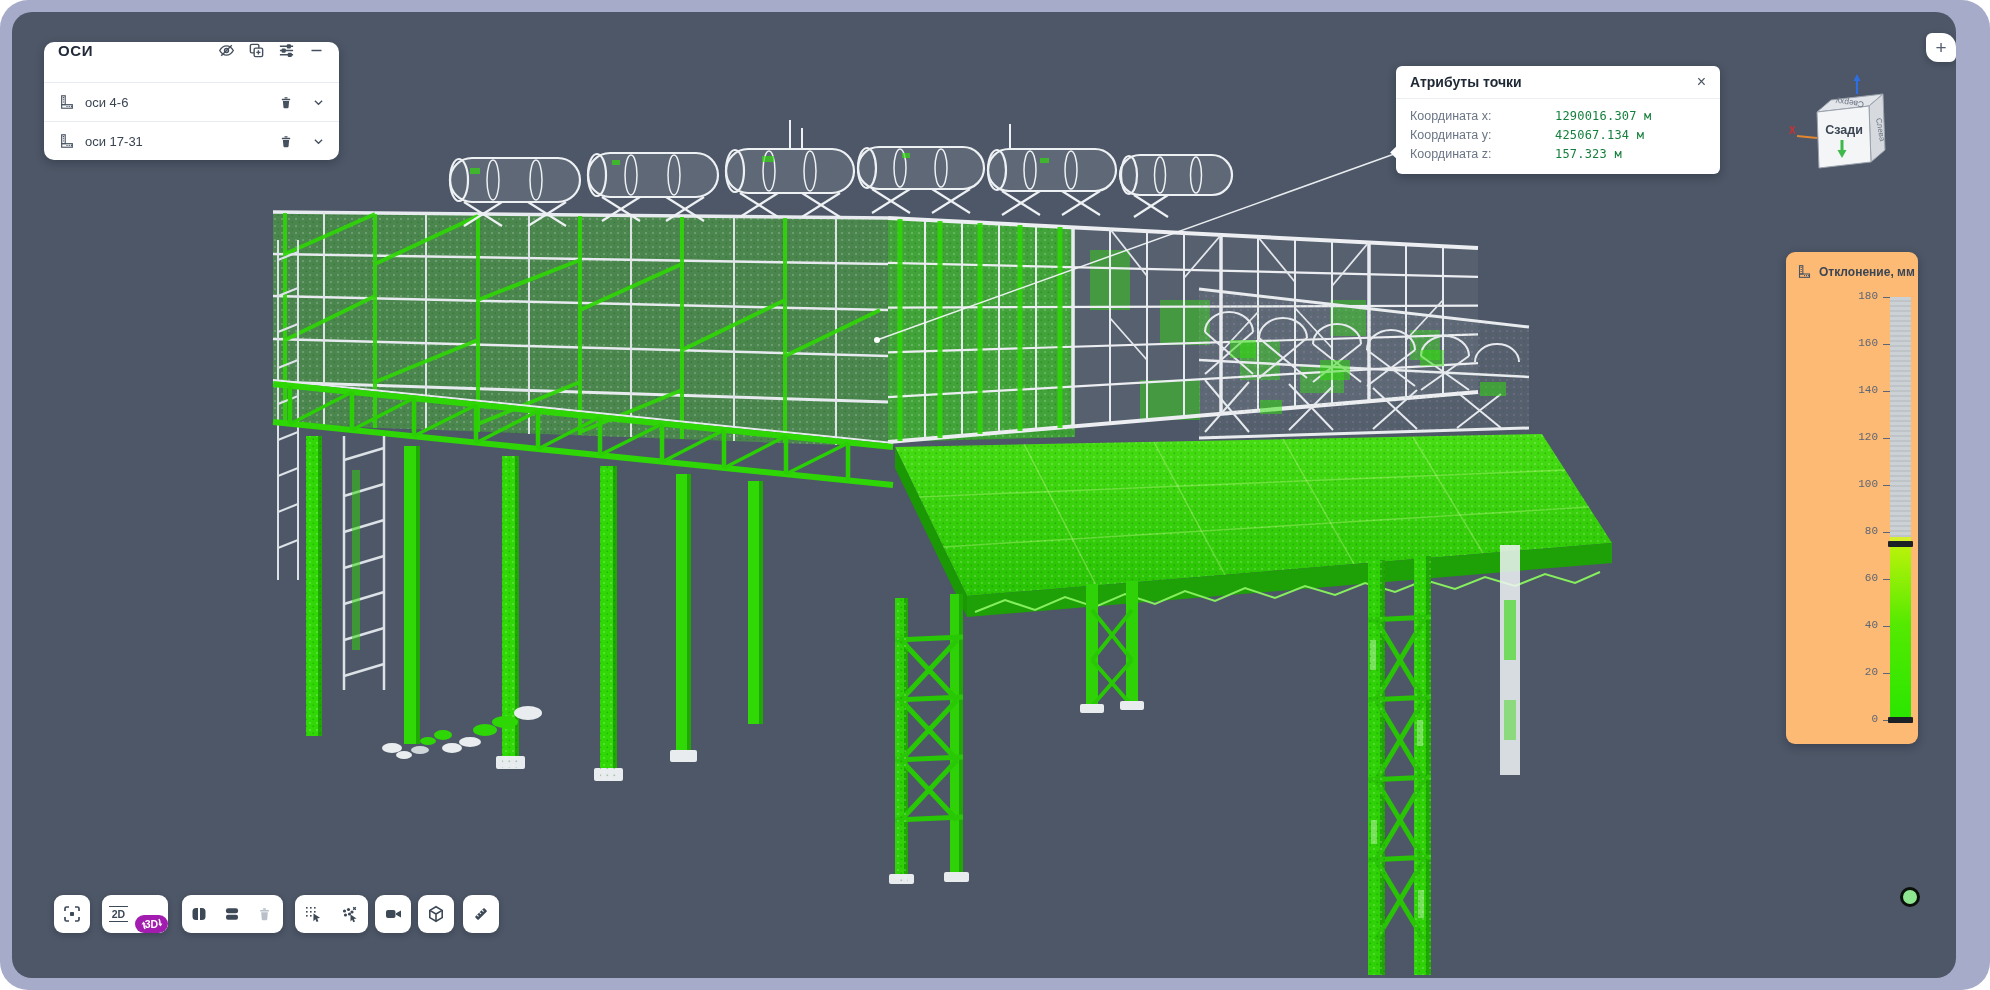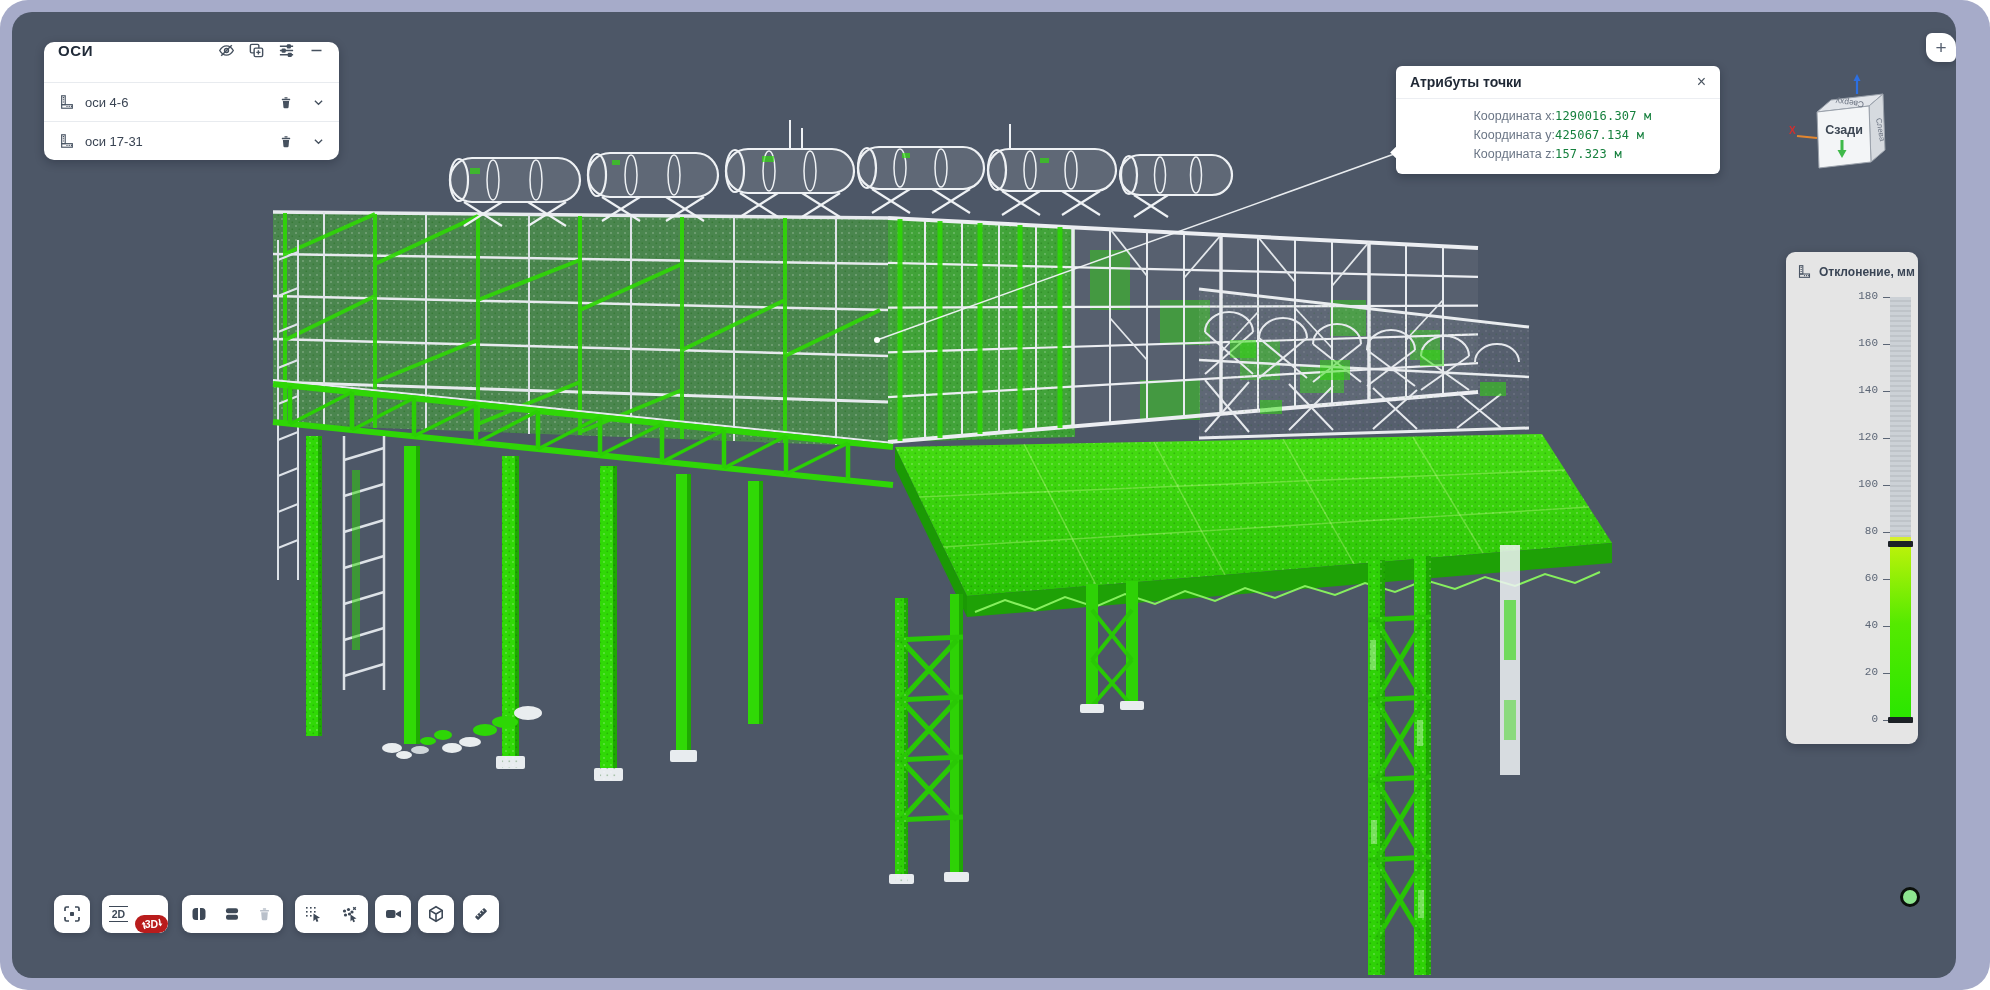--- a/index.html
+++ b/index.html
@@ -21,35 +21,35 @@
   .pa-row .row-label{font-size:13px;color:#3a4453;margin-left:10px;}
   .pa-row .row-actions{margin-left:auto;display:flex;gap:16px;align-items:center;}
 
   
   .tooltip{position:absolute;left:1384px;top:54px;width:324px;background:#fff;border-radius:6px;
     box-shadow:0 3px 10px rgba(10,16,28,.3);color:#2b3442;}
   .tt-head{display:flex;align-items:center;height:32px;padding:0 14px;border-bottom:1px solid #eceef2;}
   .tt-title{font-size:14px;font-weight:700;color:#1f2835;}
   .tt-close{margin-left:auto;border:none;background:none;font-size:16px;color:#49535f;cursor:pointer;padding:0;line-height:1;}
   .tt-body{padding:8px 14px 10px;}
-  .tt-row{display:flex;font-size:12.5px;line-height:19px;text-align:right;}
+  .tt-row{display:flex;font-size:12.5px;line-height:19px;}
   .tt-key{width:145px;color:#6a7585;}
   .tt-val{color:#15803d;font-family:"DejaVu Sans Mono","Liberation Mono",monospace;font-size:12px;letter-spacing:.2px;}
   .tt-tail{position:absolute;left:-4px;top:82px;width:9px;height:9px;background:#fff;transform:rotate(45deg);}
 
   
   .add-btn{position:absolute;left:1914px;top:21px;width:30px;height:29px;background:#fff;border:none;
     border-radius:6px 14px 6px 12px;color:#566070;font-size:19px;line-height:26px;cursor:pointer;
     box-shadow:0 2px 6px rgba(10,16,28,.25);padding:0;}
 
   
   .navcube{position:absolute;left:1775px;top:60px;cursor:pointer;}
 
   
-  .legend{position:absolute;left:1774px;top:240px;width:132px;height:492px;background:#e5e5e5;border-radius:9px;
+  .legend{position:absolute;left:1774px;top:240px;width:132px;height:492px;background:#fdba74;border-radius:9px;
     box-shadow:0 3px 10px rgba(10,16,28,.28);}
   .lg-head{display:flex;align-items:center;gap:7px;padding:11px 8px 0 11px;color:#3a4555;}
   .lg-title{font-size:12px;font-weight:600;white-space:nowrap;}
   .l-tick{position:absolute;left:0;width:92px;text-align:right;font-size:11px;color:#5b6575;
     font-family:Liberation Mono, monospace;}
   .l-tick::after{content:"";position:absolute;left:97px;top:7px;width:7px;border-top:1.5px solid #5b6575;}
   .l-bar{position:absolute;left:104px;top:45px;width:21px;height:428px;}
   .l-gray{position:absolute;left:0;top:0;width:100%;height:240px;
     background:repeating-linear-gradient(180deg,#ccd1d6 0 3px,#bfc4c9 3px 5px);}
   .l-sliver{position:absolute;left:0;top:240px;width:100%;height:4px;background:#d6f02e;}
@@ -57,21 +57,21 @@
   .l-grad{position:absolute;left:0;top:250px;width:100%;height:170px;
     background:linear-gradient(180deg,#b9f20a 0%,#55ea00 45%,#2be600 100%);}
   .l-handle2{position:absolute;left:-2px;top:420px;width:25px;height:6px;background:#1c2126;border-radius:1px;cursor:grab;}
 
   
   .tb-group{position:absolute;top:883px;height:38px;background:#fff;border-radius:9px;display:flex;align-items:stretch;
     box-shadow:0 2px 6px rgba(10,16,28,.25);overflow:hidden;}
   .tb-btn{width:34px;border:none;background:none;display:flex;align-items:center;justify-content:center;cursor:pointer;color:#3e4957;padding:0;}
   .tb-btn.narrow{width:33px;}
   .tb-btn.disabled{color:#b9c0ca;cursor:default;}
-  .tb-btn.active-3d{background:#b91c1c;color:#fff;border-radius:9px;margin-top:20px;}
+  .tb-btn.active-3d{background:#a21caf;color:#fff;border-radius:9px;margin-top:20px;}
   .lbl-2d{font-size:10.5px;font-weight:700;border-top:1.6px solid #3e4957;border-bottom:1.6px solid #3e4957;padding:1px 3px;color:#3e4957;}
   .lbl-3d-wrap{position:relative;width:24px;height:24px;display:flex;align-items:center;justify-content:center;}
   .lbl-3d{font-size:10.5px;font-weight:700;color:#fff;}
   .lbl-3d-wrap svg{position:absolute;inset:0;}
 
   
   .status-dot{position:absolute;left:1888px;top:875px;width:20px;height:20px;border-radius:50%;
     background:#8ee690;border:3px solid #0b100b;box-sizing:border-box;}
 </style>
 </head>

